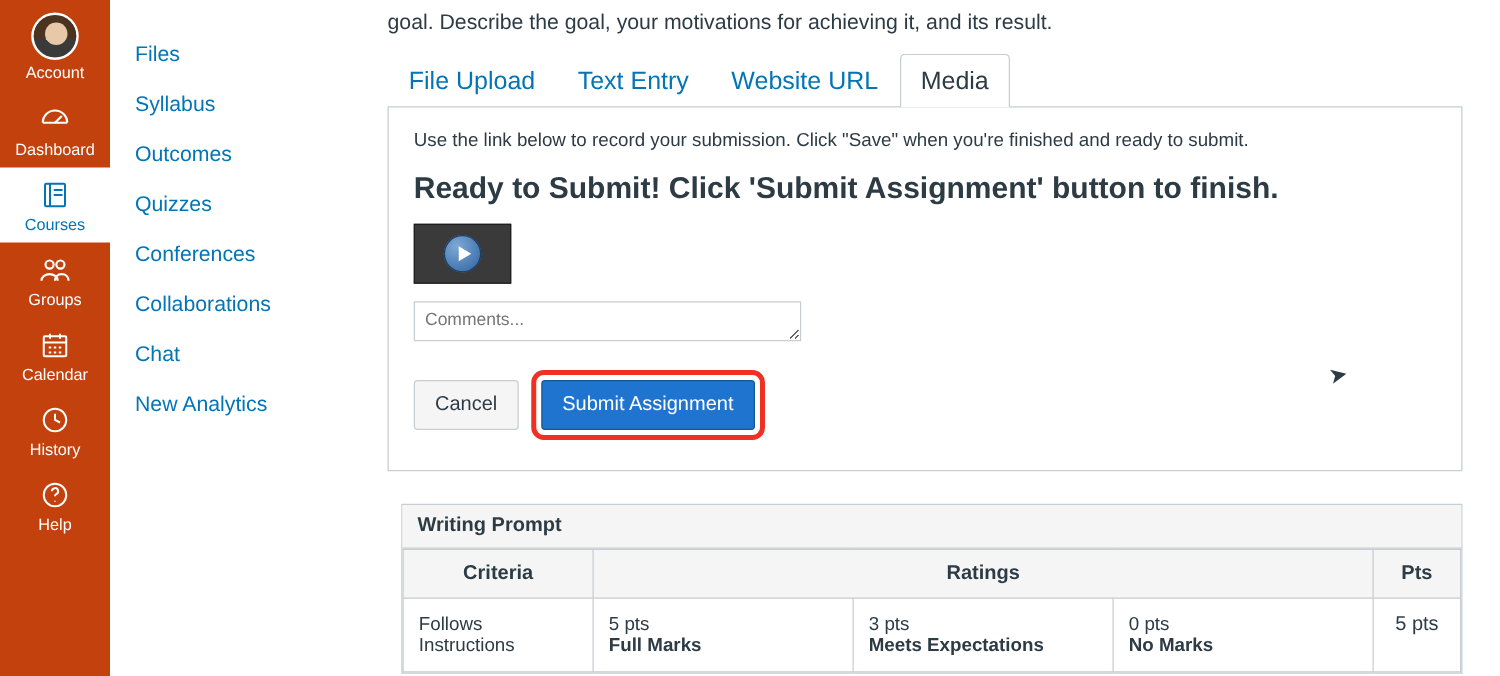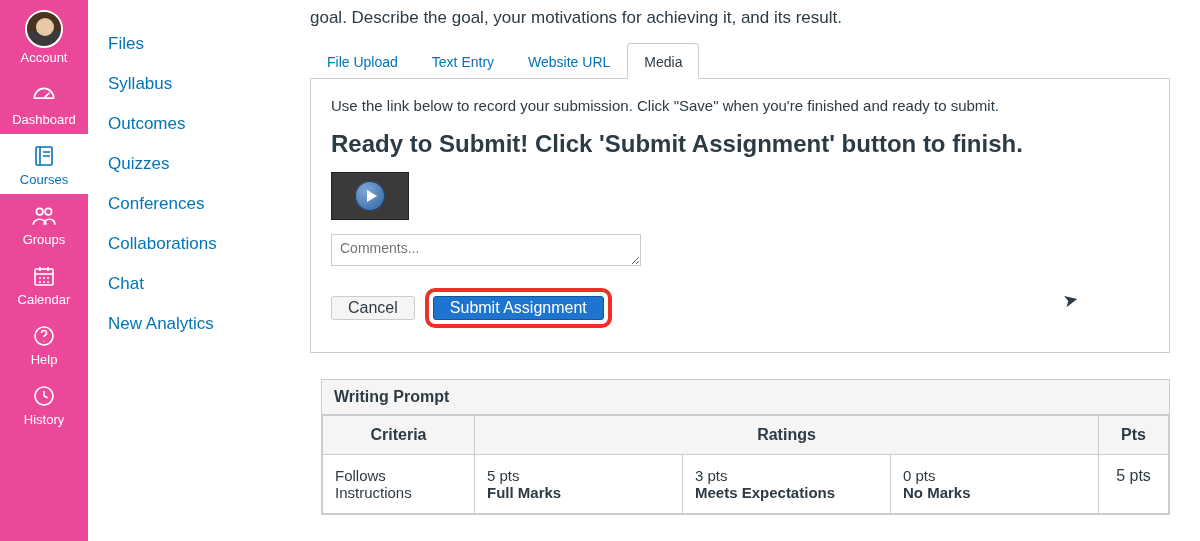--- a/index.html
+++ b/index.html
@@ -1,54 +1,54 @@
 <!DOCTYPE html>
 <html><head>
 <meta charset="utf-8">
 <style>
   * { box-sizing: border-box; }
   html, body { margin:0; padding:0; font-family: "Helvetica Neue", Arial, sans-serif; background:#fff; color:#2d3b45; }
   body { width:1200px; height:541px; overflow:hidden; position:relative; }
 
   
-  .gnav { position:absolute; left:0; top:0; width:88px; height:541px; background:#ec4899; color:#fff; }
+  .gnav { position:absolute; left:0; top:0; width:88px; height:541px; background:#c2410c; color:#fff; }
   .gnav-item { display:flex; flex-direction:column; align-items:center; justify-content:center; height:60px; font-size:13px; text-align:center; cursor:pointer; }
   .gnav-item .ico { width:28px; height:28px; display:flex; align-items:center; justify-content:center; margin-bottom:2px; }
   .gnav-item.active { background:#fff; color:#0374b5; }
   .gnav-item svg { stroke:#fff; fill:none; }
   .gnav-item.active svg { stroke:#0374b5; }
   .gnav .avatar { width:38px; height:38px; border-radius:50%; background: radial-gradient(circle at 50% 30%, #e7c9a9 0%, #e7c9a9 40%, #3a3a3a 41%, #3a3a3a 100%); border:2px solid #fff; margin-bottom:2px; position:relative; overflow:hidden;}
   .gnav .avatar::after{content:"";position:absolute;left:9px;top:6px;width:18px;height:18px;border-radius:50%;background:#e7c9a9;}
   .gnav .avatar::before{content:"";position:absolute;left:-4px;top:-2px;width:46px;height:46px;border-radius:50%;background:linear-gradient(180deg,#4a3420 0%,#4a3420 45%,transparent 46%);}
 
   
   .cnav { position:absolute; left:88px; top:0; width:210px; height:541px; padding:0 16px; }
   .cnav a { display:block; color:#0374b5; text-decoration:none; font-size:17px; padding:10px 4px; cursor:pointer; }
   .cnav a.partial { color:#0374b5; opacity:.6; margin-top:-16px;}
 
   
   .main { position:absolute; left:300px; top:0; right:20px; }
   .intro-line { font-size:17px; color:#2d3b45; margin:8px 10px 14px 10px; }
 
   .tabs { display:flex; align-items:flex-end; margin-left:10px; }
-  .tab { padding:10px 16px 8px 16px; font-size:14px; color:#0374b5; cursor:pointer; border:1px solid transparent; border-bottom:none; }
+  .tab { padding:10px 16px 8px 16px; font-size:20px; color:#0374b5; cursor:pointer; border:1px solid transparent; border-bottom:none; }
   .tab.active { color:#2d3b45; border:1px solid #c7cdd1; border-bottom:1px solid #fff; border-radius:4px 4px 0 0; background:#fff; position:relative; top:1px;}
 
   .panel { border:1px solid #c7cdd1; margin:0 10px; padding:18px 20px 24px 20px; }
   .hint { font-size:15px; color:#2d3b45; margin-bottom:14px; }
   .ready-hd { font-size:24px; font-weight:700; line-height:1.35; margin:2px 0 12px 0;}
 
   .media-thumb { width:78px; height:48px; background:#3a3a3a; border:1px solid #1f1f1f; display:flex; align-items:center; justify-content:center; cursor:pointer; margin-bottom:14px;}
   .play-btn { width:30px; height:30px; border-radius:50%; background:radial-gradient(circle at 35% 30%, #7ea9d6, #2c5f9e); display:flex; align-items:center; justify-content:center; box-shadow:0 0 0 1px #1c3e63 inset;}
   .play-btn .tri { width:0;height:0;border-left:10px solid #fff;border-top:6px solid transparent;border-bottom:6px solid transparent;margin-left:3px;}
 
   .comments { width:310px; height:32px; border:1px solid #c7cdd1; resize:both; overflow:auto; font-size:14px; padding:5px 8px; color:#ec4899; font-family:inherit;}
 
   .action-row { margin-top:18px; display:flex; align-items:center; gap:10px;}
-  .btn { display:inline-flex; align-items:center; justify-content:center; height:24px; padding:0 16px; font-size:16px; border:1px solid #c7cdd1; background:#f5f5f5; color:#2d3b45; cursor:pointer; border-radius:3px; }
+  .btn { display:inline-flex; align-items:center; justify-content:center; height:40px; padding:0 16px; font-size:16px; border:1px solid #c7cdd1; background:#f5f5f5; color:#2d3b45; cursor:pointer; border-radius:3px; }
   .btn-primary { background:#1f74cf; border-color:#135699; color:#fff; }
   .highlight-box { display:inline-flex; padding:4px; border:4px solid #ee3124; border-radius:10px;}
 
   
   .rubric { margin:26px 10px 0 21px; border:1px solid #c7cdd1;}
   .rubric-title { background:#f5f5f5; font-weight:700; padding:8px 12px; font-size:16px; border-bottom:1px solid #c7cdd1;}
   .rubric table { width:100%; border-collapse:collapse; table-layout:fixed;}
   .rubric th { background:#f5f5f5; font-weight:700; font-size:16px; padding:10px 12px; border:1px solid #c7cdd1;}
   .rubric th.crit { width:152px;}
   .rubric th.pts  { width:70px;}
@@ -107,34 +107,34 @@
           <path d="M8 3v4M16 3v4"></path>
           <path d="M7 14h2M11 14h2M15 14h2M7 18h2M11 18h2M15 18h2"></path>
         </svg>
     </span>
     <span>Calendar</span>
   </div>
   <div class="gnav-item">
     <span class="ico">
       <svg viewBox="0 0 24 24" width="24" height="24" stroke-width="1.6">
           <circle cx="12" cy="12" r="9"></circle>
+          <path d="M12 7v5l4 2"></path>
+        </svg>
+    </span>
+    <span>History</span>
+  </div>
+  <div class="gnav-item">
+    <span class="ico">
+      <svg viewBox="0 0 24 24" width="24" height="24" stroke-width="1.6">
+          <circle cx="12" cy="12" r="9"></circle>
           <path d="M9.5 9a2.5 2.5 0 1 1 3.5 2.3c-.9.4-1 1-1 1.7"></path>
           <circle cx="12" cy="17" r=".6" fill="#fff" stroke="none"></circle>
         </svg>
     </span>
     <span>Help</span>
-  </div>
-  <div class="gnav-item">
-    <span class="ico">
-      <svg viewBox="0 0 24 24" width="24" height="24" stroke-width="1.6">
-          <circle cx="12" cy="12" r="9"></circle>
-          <path d="M12 7v5l4 2"></path>
-        </svg>
-    </span>
-    <span>History</span>
   </div>
 </nav>
 
 <nav class="cnav">
   <a class="partial" style="visibility:hidden;">Pages</a>
   <a>Files</a>
   <a>Syllabus</a>
   <a>Outcomes</a>
   <a>Quizzes</a>
   <a>Conferences</a>

